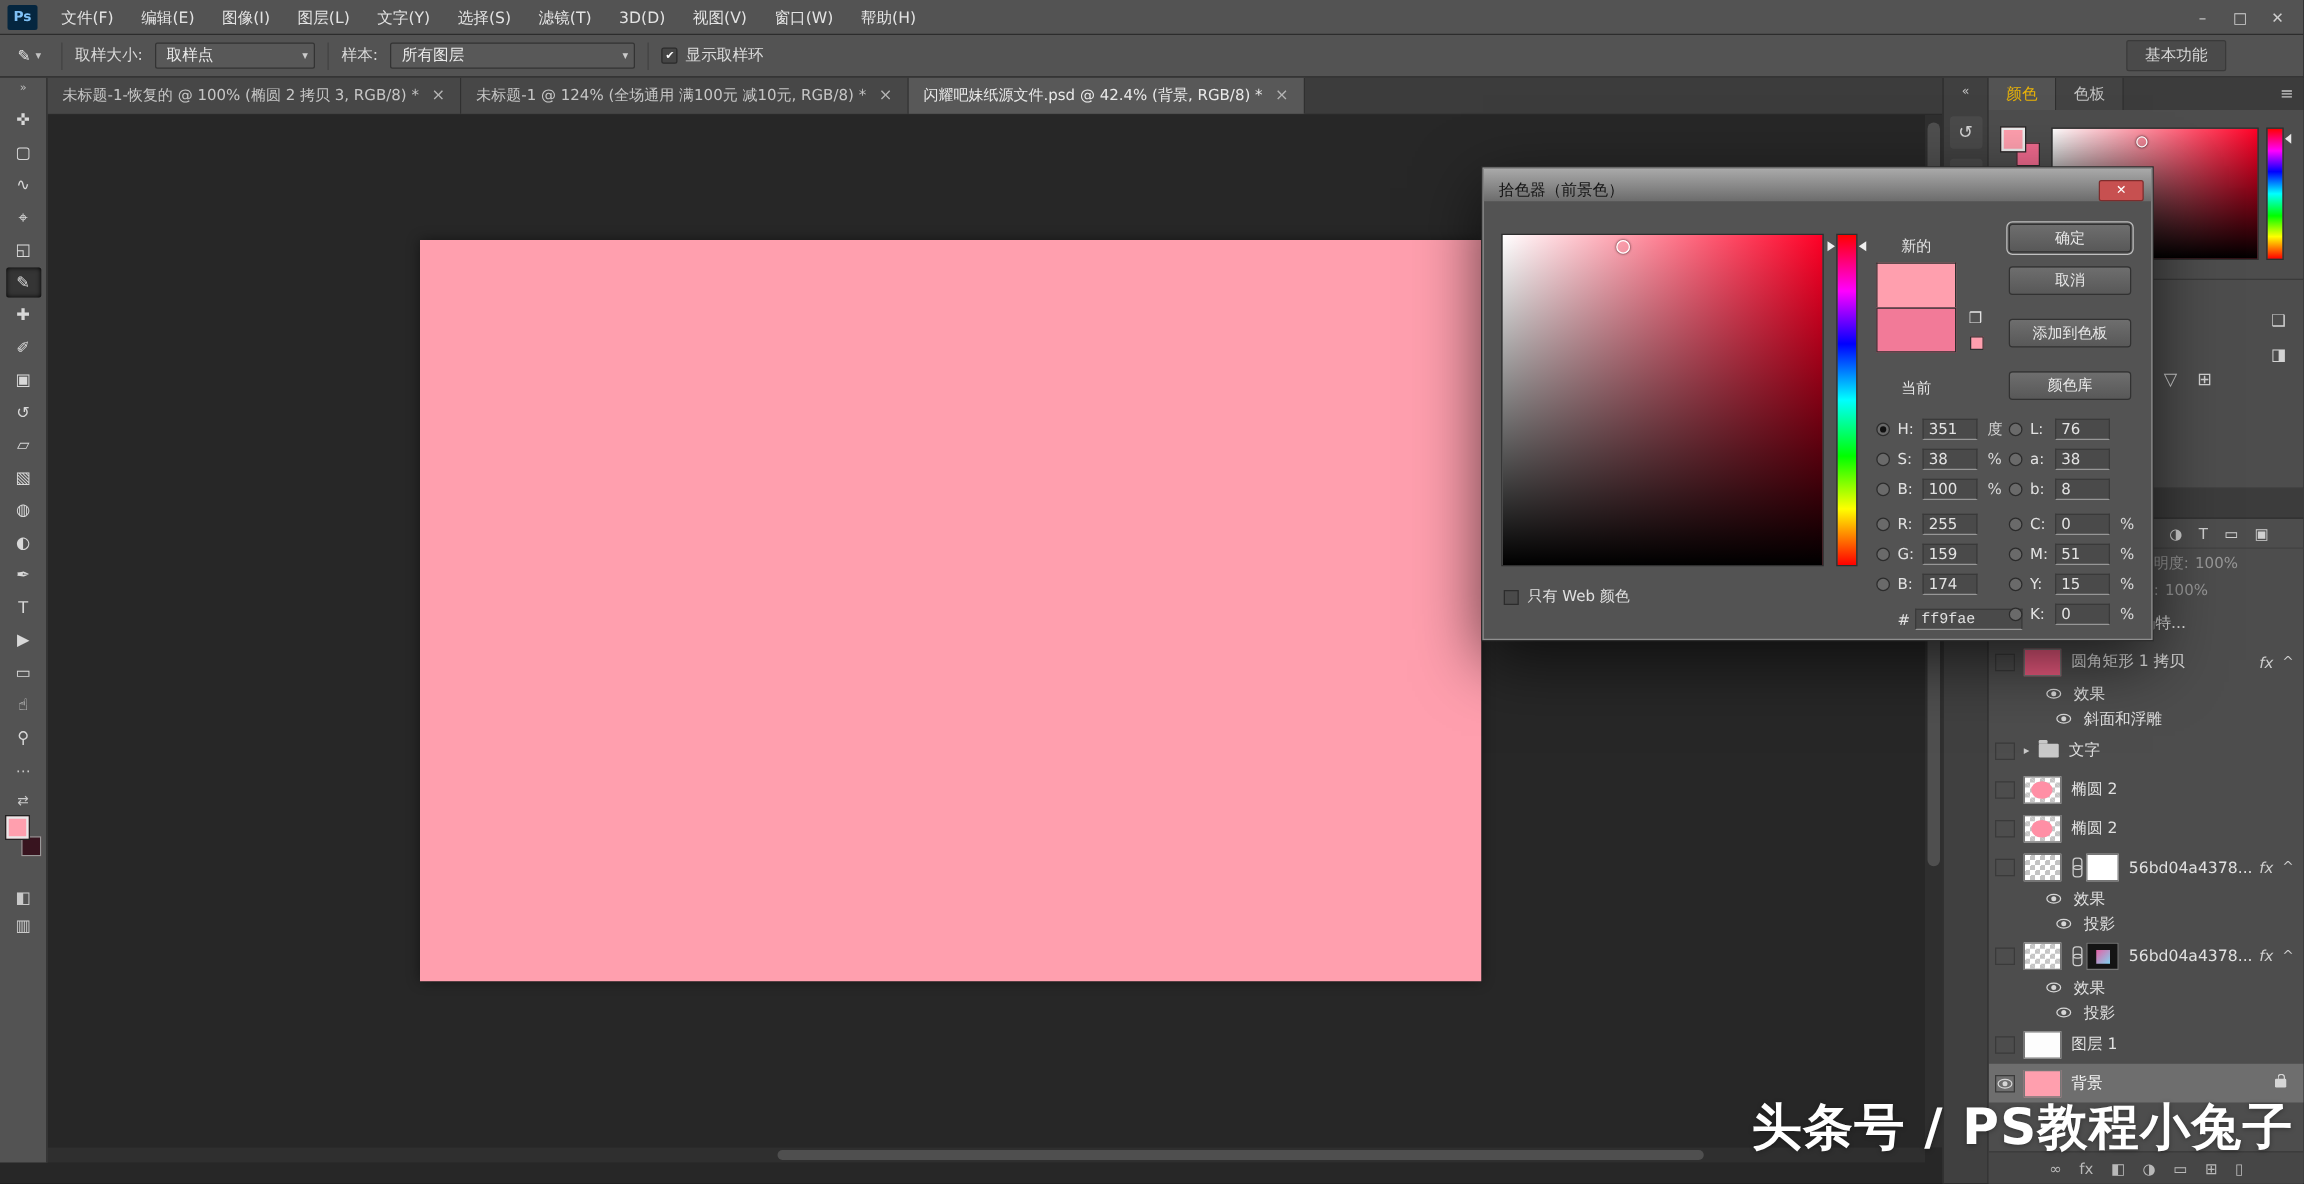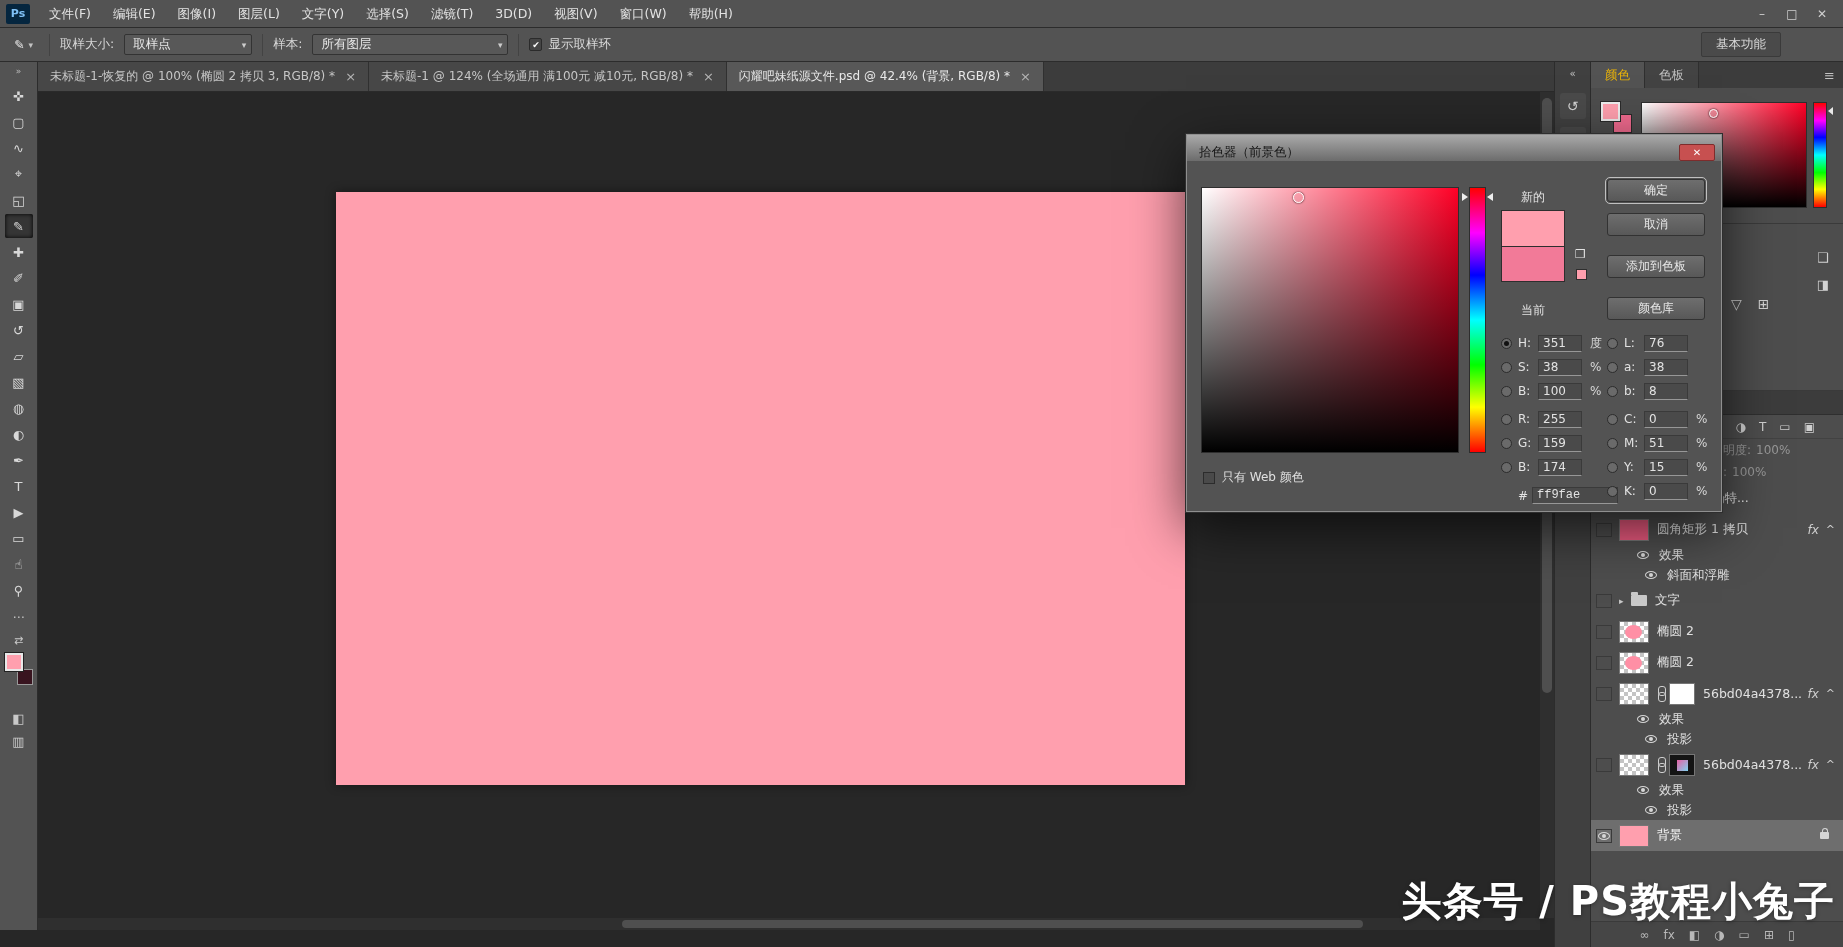--- a/index.html
+++ b/index.html
@@ -429,20 +429,25 @@
             </span>
           <span class="lname">效果</span>
         </div>
         <div class="lrow fxr deep">
           <span class="eye-well">
               <span class="eye"></span>
             </span>
           <span class="lname">投影</span>
         </div>
 
+        <div class="lrow">
+          <span class="eye-well"></span>
+          <span class="thumb t-white"></span>
+          <span class="lname">图层 1</span>
+        </div>
 
         <div class="lrow selected">
           <span class="eye-well">
               <span class="eye"></span>
             </span>
           <span class="thumb t-pink"></span>
           <span class="lname">背景</span>
           <span class="lockic"></span>
         </div>
 

